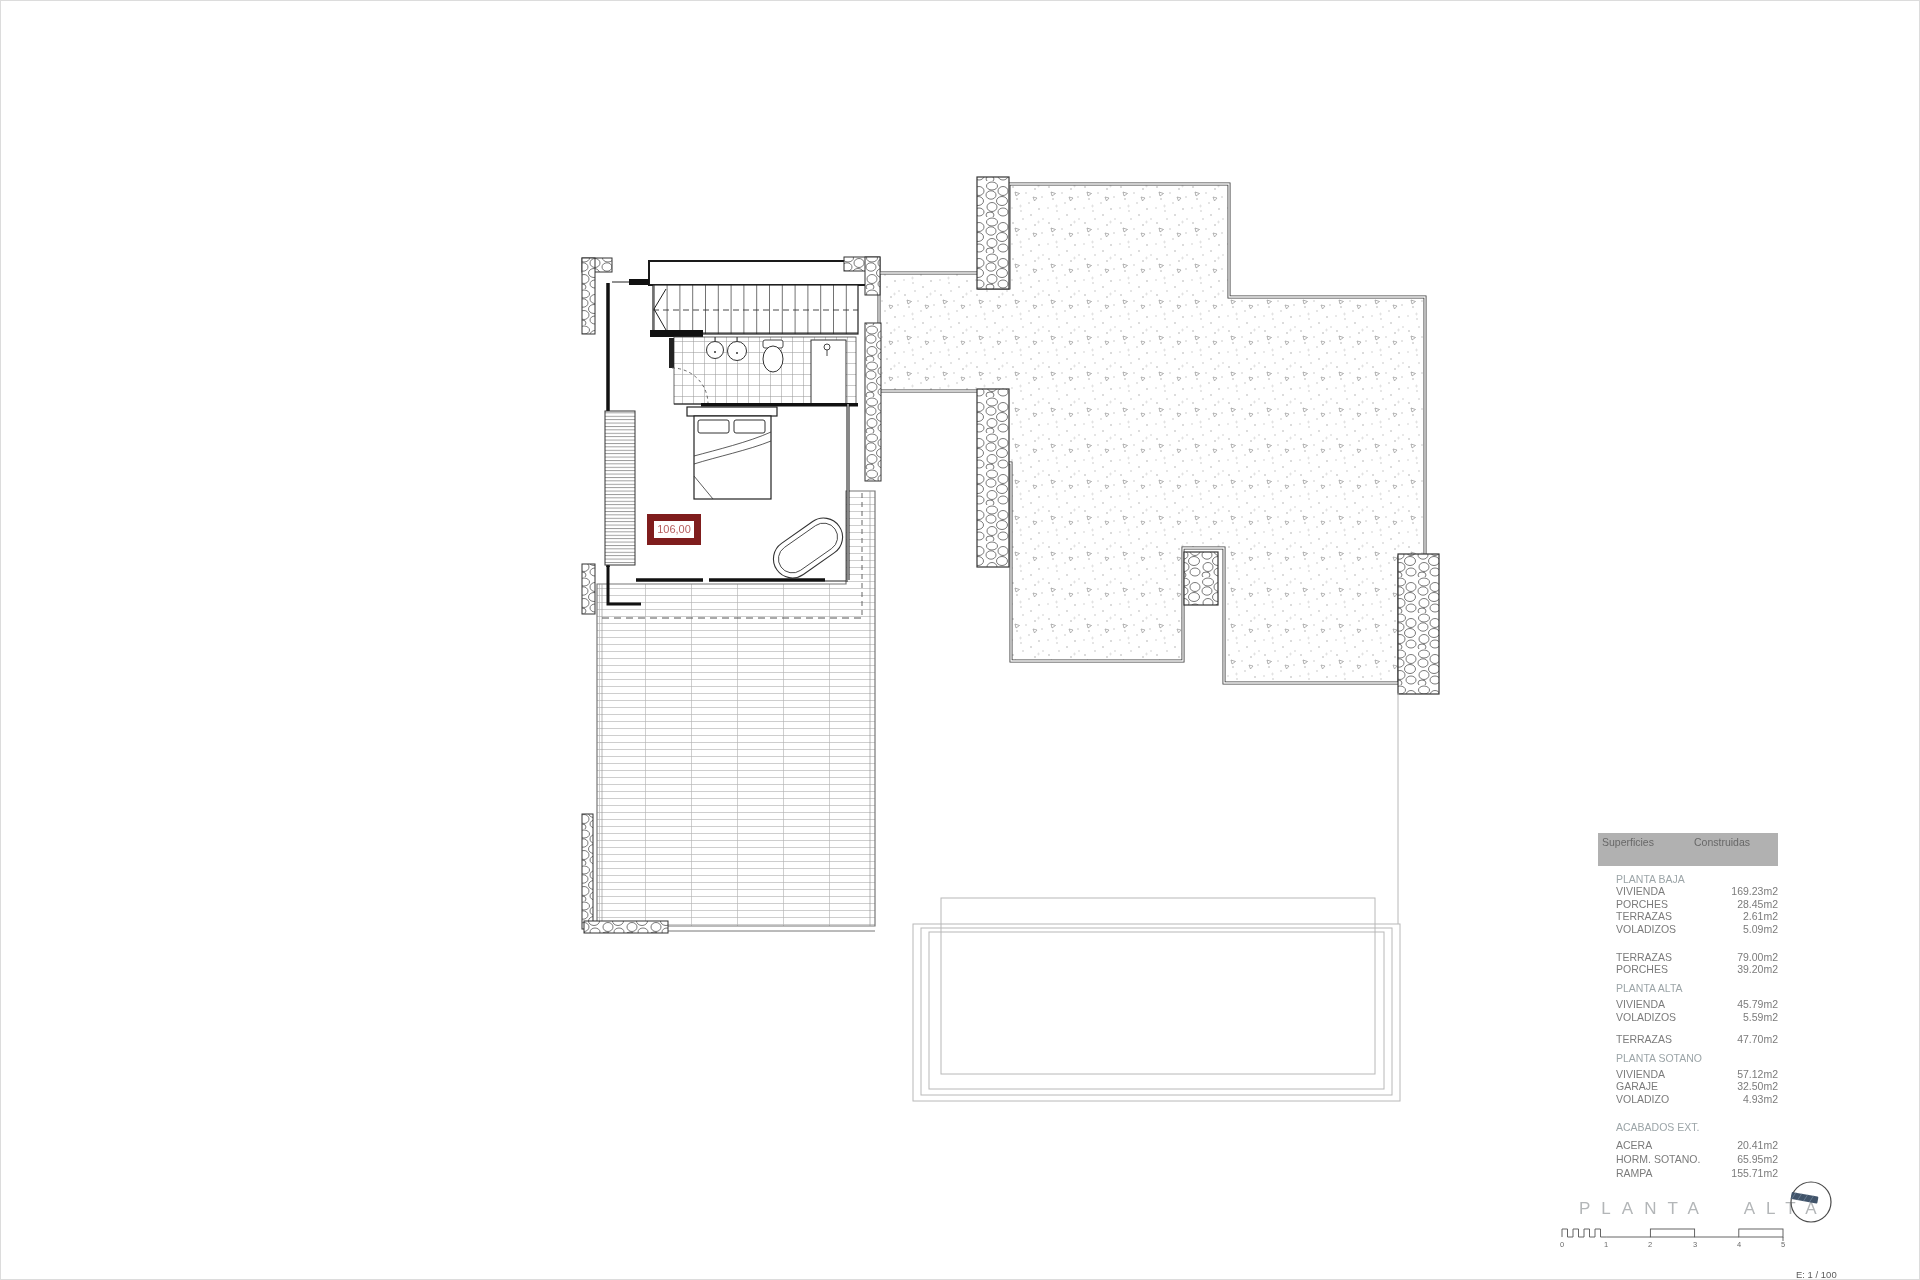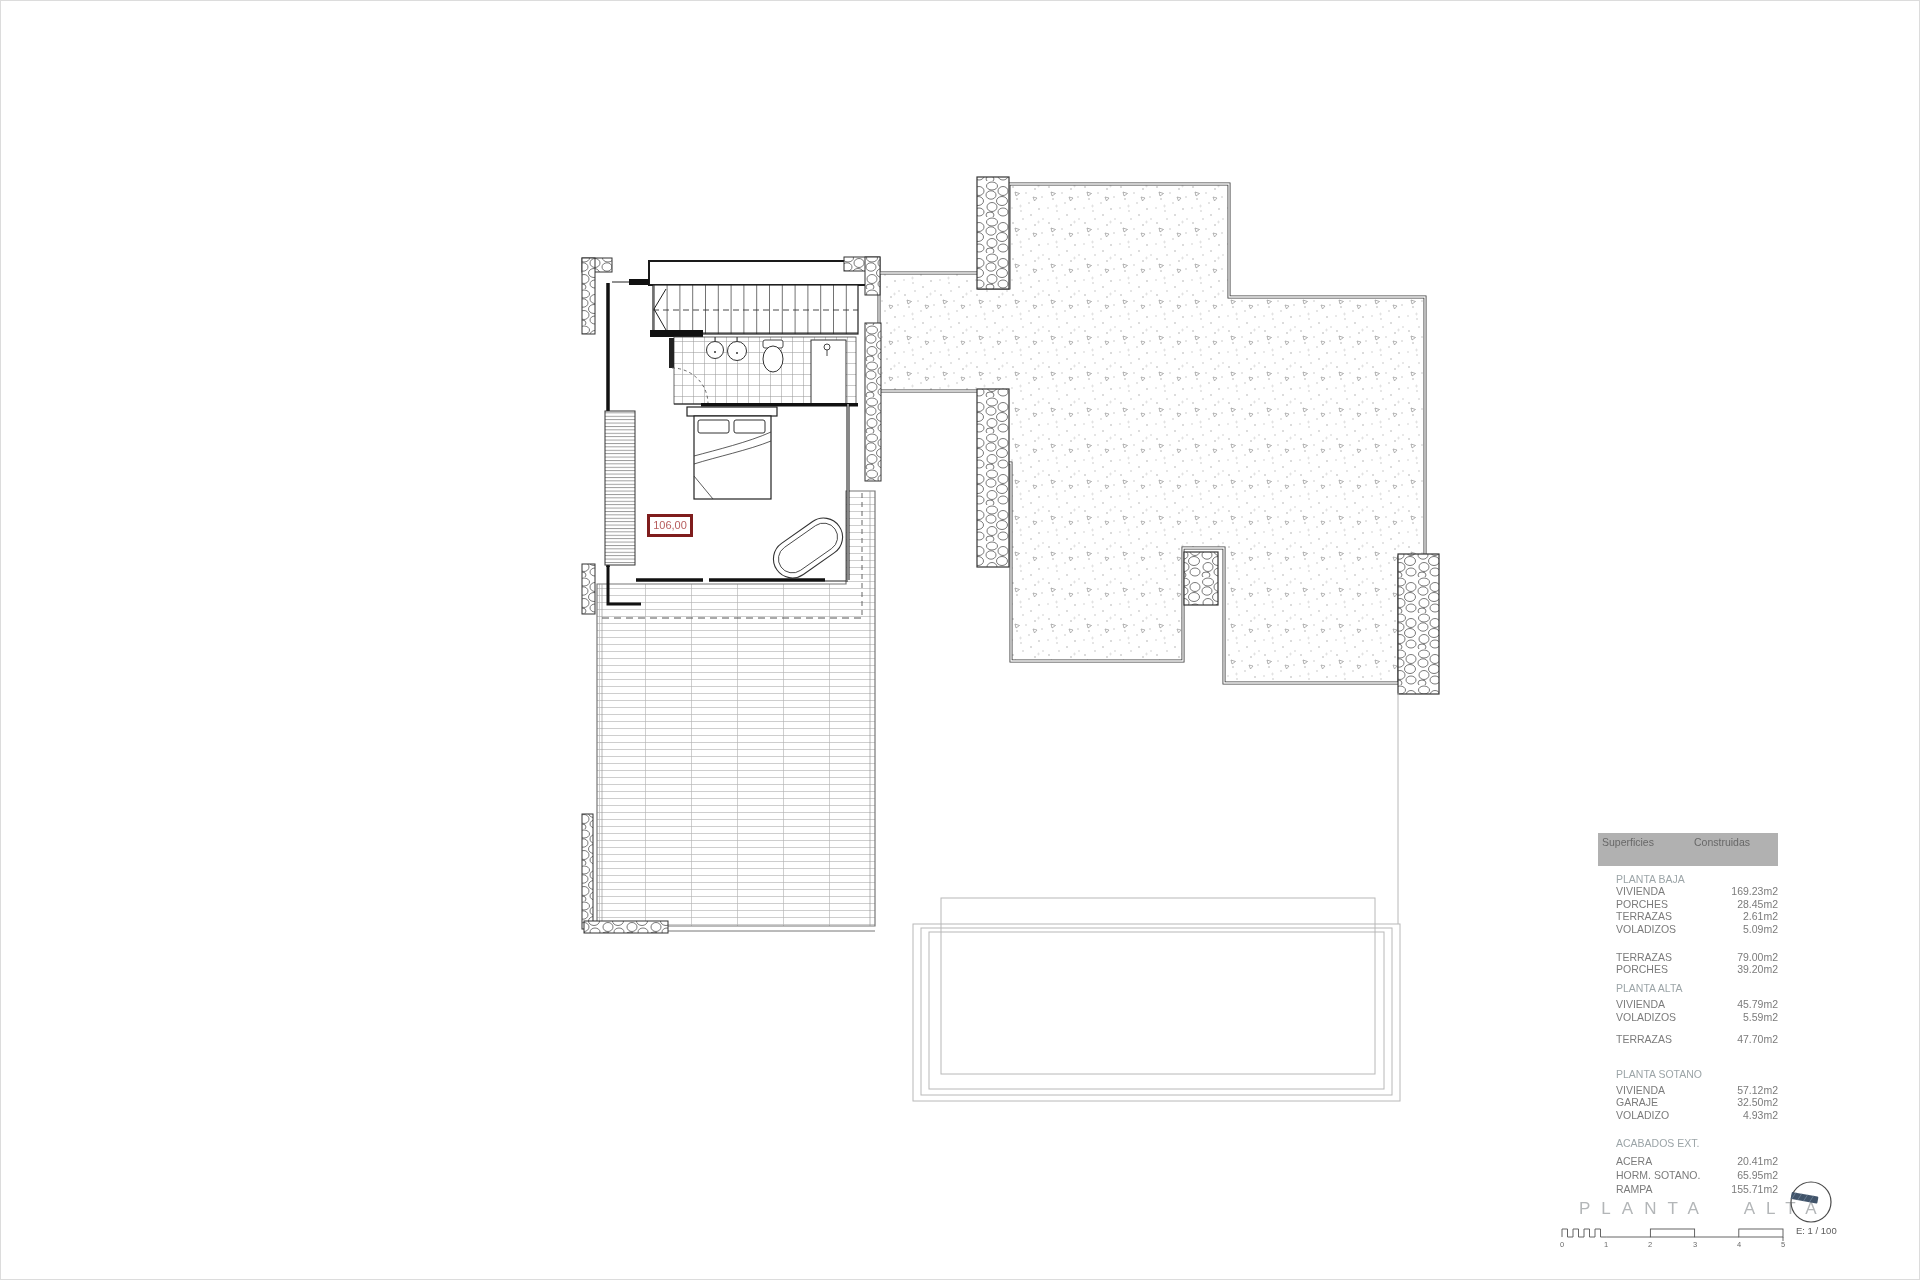--- a/index.html
+++ b/index.html
@@ -1,36 +1,36 @@
 <!DOCTYPE html>
 <html><head>
 <meta charset="utf-8">
 <style>
   html,body{margin:0;padding:0;background:#fff;}
   .sheet{position:relative;width:1920px;height:1280px;background:#fff;border:1px solid #dcdcdc;box-sizing:border-box;overflow:hidden;font-family:"Liberation Sans",sans-serif;}
   .plan-svg{position:absolute;left:0;top:0;}
 
   
-  .area-label{position:absolute;left:646px;top:513px;width:40px;height:17px;border:3px solid #7f1d1d;color:#b65c5c;font-size:11px;line-height:17px;text-align:center;background:#fff;}
+  .area-label{position:absolute;left:646px;top:513px;width:40px;height:17px;border:7px solid #7f1d1d;color:#b65c5c;font-size:11px;line-height:17px;text-align:center;background:#fff;}
 
   
   .surf-table{position:absolute;left:1597px;top:832px;width:180px;font-size:10.5px;color:#7b7b7b;}
   .surf-header{display:flex;justify-content:space-between;align-items:center;background:#b1b1b1;color:#686868;height:17px;padding:0 6px 16px 4px;margin-bottom:7px;}
   .surf-header .h2{width:78px;text-align:left;}
   .trow{display:flex;justify-content:space-between;line-height:12.4px;padding-left:18px;}
   .trow .tv{text-align:left;}
   .section{color:#9ca5a8;}
-  .mt16{margin-top:16px;} .mt10{margin-top:10px;} .mt7{margin-top:23px;} .mt6{margin-top:6px;} .mt4{margin-top:4px;} .mt3{margin-top:3px;}
+  .mt16{margin-top:16px;} .mt10{margin-top:10px;} .mt7{margin-top:7px;} .mt6{margin-top:6px;} .mt4{margin-top:4px;} .mt3{margin-top:3px;}
   .lh14{line-height:14.4px;}
 
   
   .plan-title{position:absolute;left:1578px;top:1198px;font-size:17px;letter-spacing:11px;word-spacing:20px;color:#b3b6b8;white-space:nowrap;}
   .scalebar{position:absolute;left:1556px;top:1222px;width:245px;height:30px;}
   .scalebar .tick{position:absolute;top:17px;font-size:7.5px;color:#6a6a6a;transform:translateX(-50%);}
-  .scale-label{position:absolute;left:1795px;top:1224px;font-size:9.5px;color:#5c5c5c;}
+  .scale-label{position:absolute;left:1795px;top:1268px;font-size:9.5px;color:#5c5c5c;}
   .compass{position:absolute;left:1786px;top:1178px;}
 </style>
 </head>
 <body>
 
 <div class="sheet">
 
   <svg class="plan-svg" width="1920" height="1280" viewBox="0 0 1920 1280">
     <defs>
       <pattern id="stipple" width="36" height="36" patternUnits="userSpaceOnUse">

